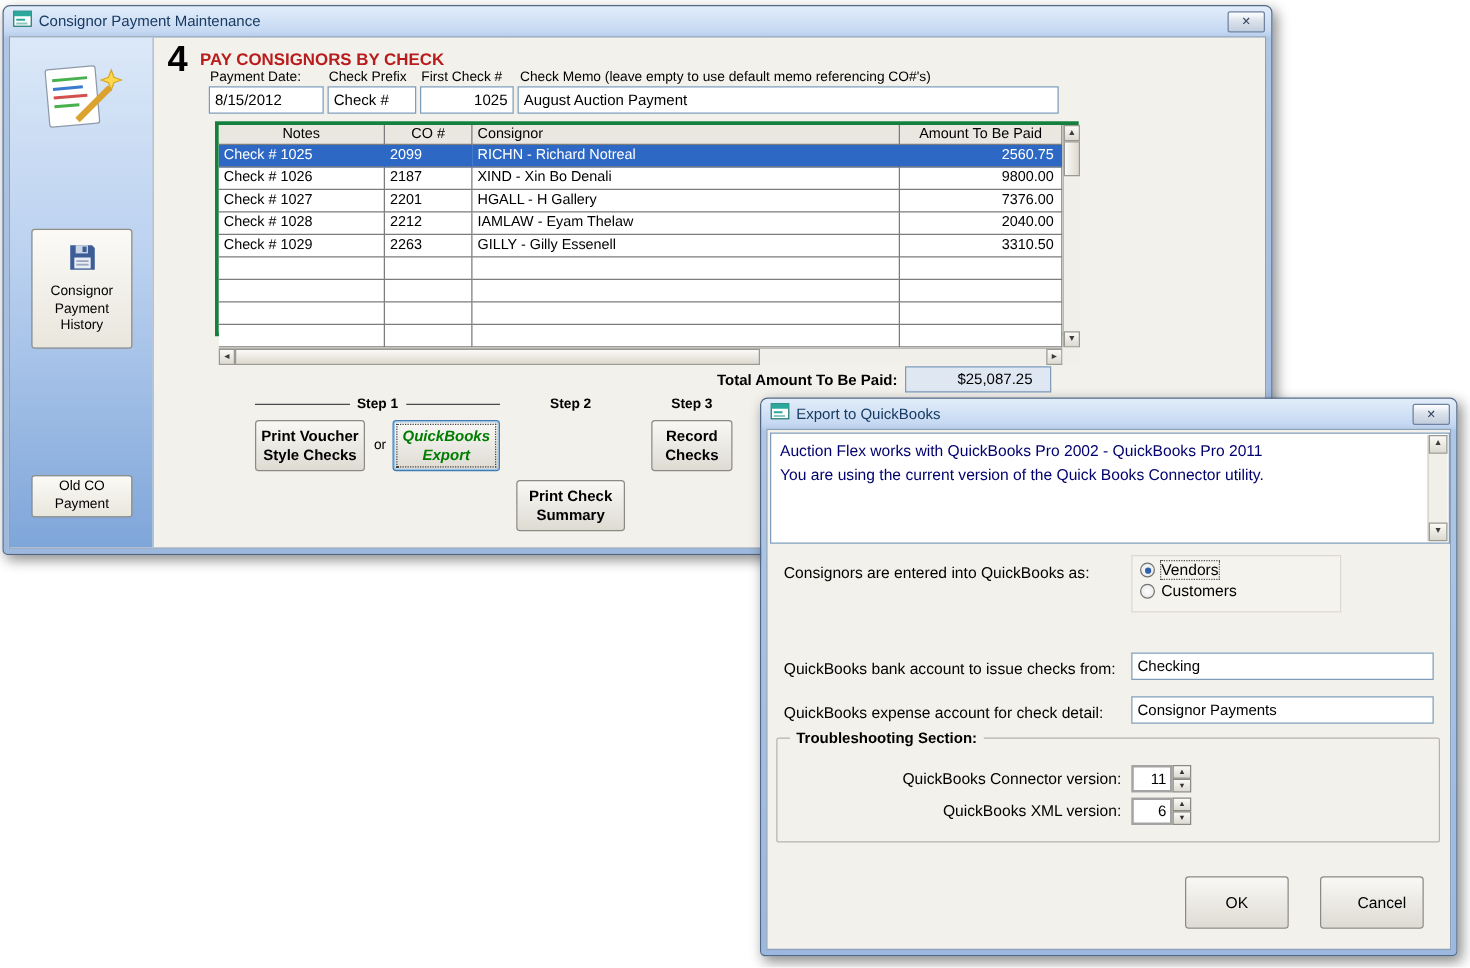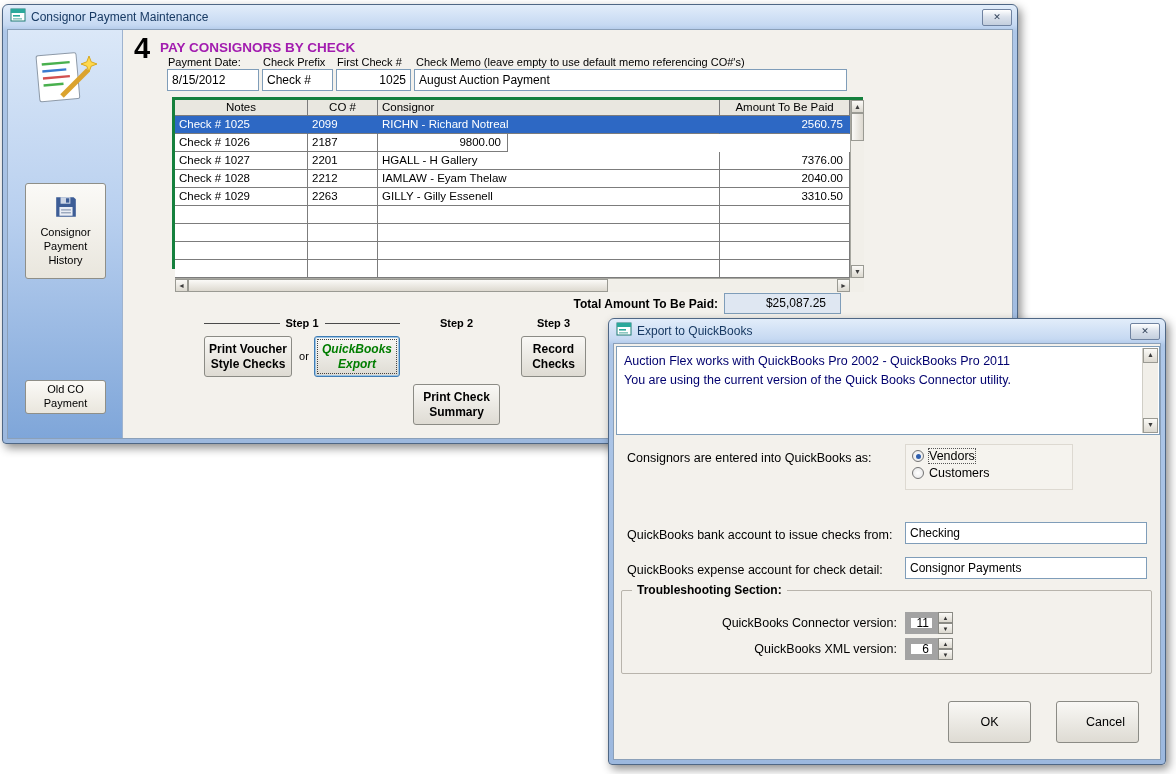--- a/index.html
+++ b/index.html
@@ -32,21 +32,21 @@
   .wizard-art { position: absolute; left: 22px; top: 18px; width: 70px; height: 60px; }
   .side-btn { position: absolute; left: 17px; width: 81px; border: 1px solid #8f8f88; border-radius: 3px;
     background: linear-gradient(#fbfaf7, #e9e6dd); font-size: 11px; color: #000; text-align: center;
     display: flex; flex-direction: column; align-items: center; justify-content: center; gap: 4px;
     font-family: "Liberation Sans", sans-serif; line-height: 1.25; padding: 4px; }
   .history-btn { top: 153px; height: 96px; }
   .old-btn { top: 350px; height: 34px; }
 
   
   .step-number { position: absolute; left: 126px; top: 2px; font-size: 29px; font-weight: 700; color: #000; }
-  .heading { position: absolute; left: 152px; top: 10px; font-size: 13.5px; font-weight: 700; color: #a21caf; }
+  .heading { position: absolute; left: 152px; top: 10px; font-size: 13.5px; font-weight: 700; color: #b91c1c; }
   .fld-label { position: absolute; top: 26px; font-size: 11px; color: #000; white-space: nowrap; }
   .lbl-date { left: 160px; } .lbl-prefix { left: 255px; } .lbl-first { left: 329px; } .lbl-memo { left: 408px; }
   .txt { position: absolute; top: 39px; height: 22px; border: 1px solid #7f9db9; background: #fff;
     font-size: 12px; padding: 0 4px; font-family: "Liberation Sans", sans-serif; color: #000; }
   .txt-date { left: 159px; width: 92px; }
   .txt-prefix { left: 254px; width: 71px; }
   .txt-first { left: 328px; width: 75px; text-align: right; }
   .txt-memo { left: 406px; width: 433px; }
 
   
@@ -123,21 +123,21 @@
   .txt-bank { top: 178px; } .txt-expense { top: 213px; }
   .groupbox { position: absolute; left: 7px; top: 246px; width: 531px; height: 84px;
     border: 1px solid #b8b4ac; border-radius: 2px; }
   .groupbox-title { position: absolute; left: 10px; top: -8px; background: #f3f1ec; padding: 0 5px;
     font-size: 12px; font-weight: 700; }
   .gb-label { position: absolute; font-size: 12.5px; text-align: right; width: 245px; white-space: nowrap; }
   .lbl-connector { left: 30px; top: 25px; }
   .lbl-xml { left: 30px; top: 51px; }
   .spinner { position: absolute; left: 283px; width: 48px; height: 22px; display: flex; }
   .spin1 { top: 21px; } .spin2 { top: 47px; }
-  .spin-value { width: 33px; height: 22px; border: 6px solid #a3a3a3; background: #fff; font-size: 12px;
+  .spin-value { width: 33px; height: 22px; border: 2px solid #a3a3a3; background: #fff; font-size: 12px;
     text-align: right; padding-right: 3px; font-family: "Liberation Sans", sans-serif; }
   .spin-btns { display: flex; flex-direction: column; width: 15px; }
   .spin-btn { height: 11px; border: 1px solid #8b8b85; background: linear-gradient(#fbfaf7,#dcd9d0);
     font-size: 6px; color: #333; display: flex; align-items: center; justify-content: center; }
   .dlg-btn { position: absolute; top: 357px; width: 83px; height: 42px; border: 1px solid #8b8b85;
     border-radius: 3px; background: linear-gradient(#f9f8f5, #dedbd3); font-size: 12.5px; color: #000;
     font-family: "Liberation Sans", sans-serif; }
   .btn-ok { left: 334px; } .btn-cancel { left: 442px; padding-left: 16px; }
 </style>
 </head>
@@ -216,20 +216,21 @@
           <div class="tbody">
               <div class="trow selected">
                 <div class="tcell c0">Check # 1025</div>
                 <div class="tcell c1">2099</div>
                 <div class="tcell c2">RICHN - Richard Notreal</div>
                 <div class="tcell c3">2560.75</div>
               </div>
               <div class="trow">
                 <div class="tcell c0">Check # 1026</div>
                 <div class="tcell c1">2187</div>
+                <div class="tcell c2">XIND - Xin Bo Denali</div>
                 <div class="tcell c3">9800.00</div>
               </div>
               <div class="trow">
                 <div class="tcell c0">Check # 1027</div>
                 <div class="tcell c1">2201</div>
                 <div class="tcell c2">HGALL - H Gallery</div>
                 <div class="tcell c3">7376.00</div>
               </div>
               <div class="trow">
                 <div class="tcell c0">Check # 1028</div>

